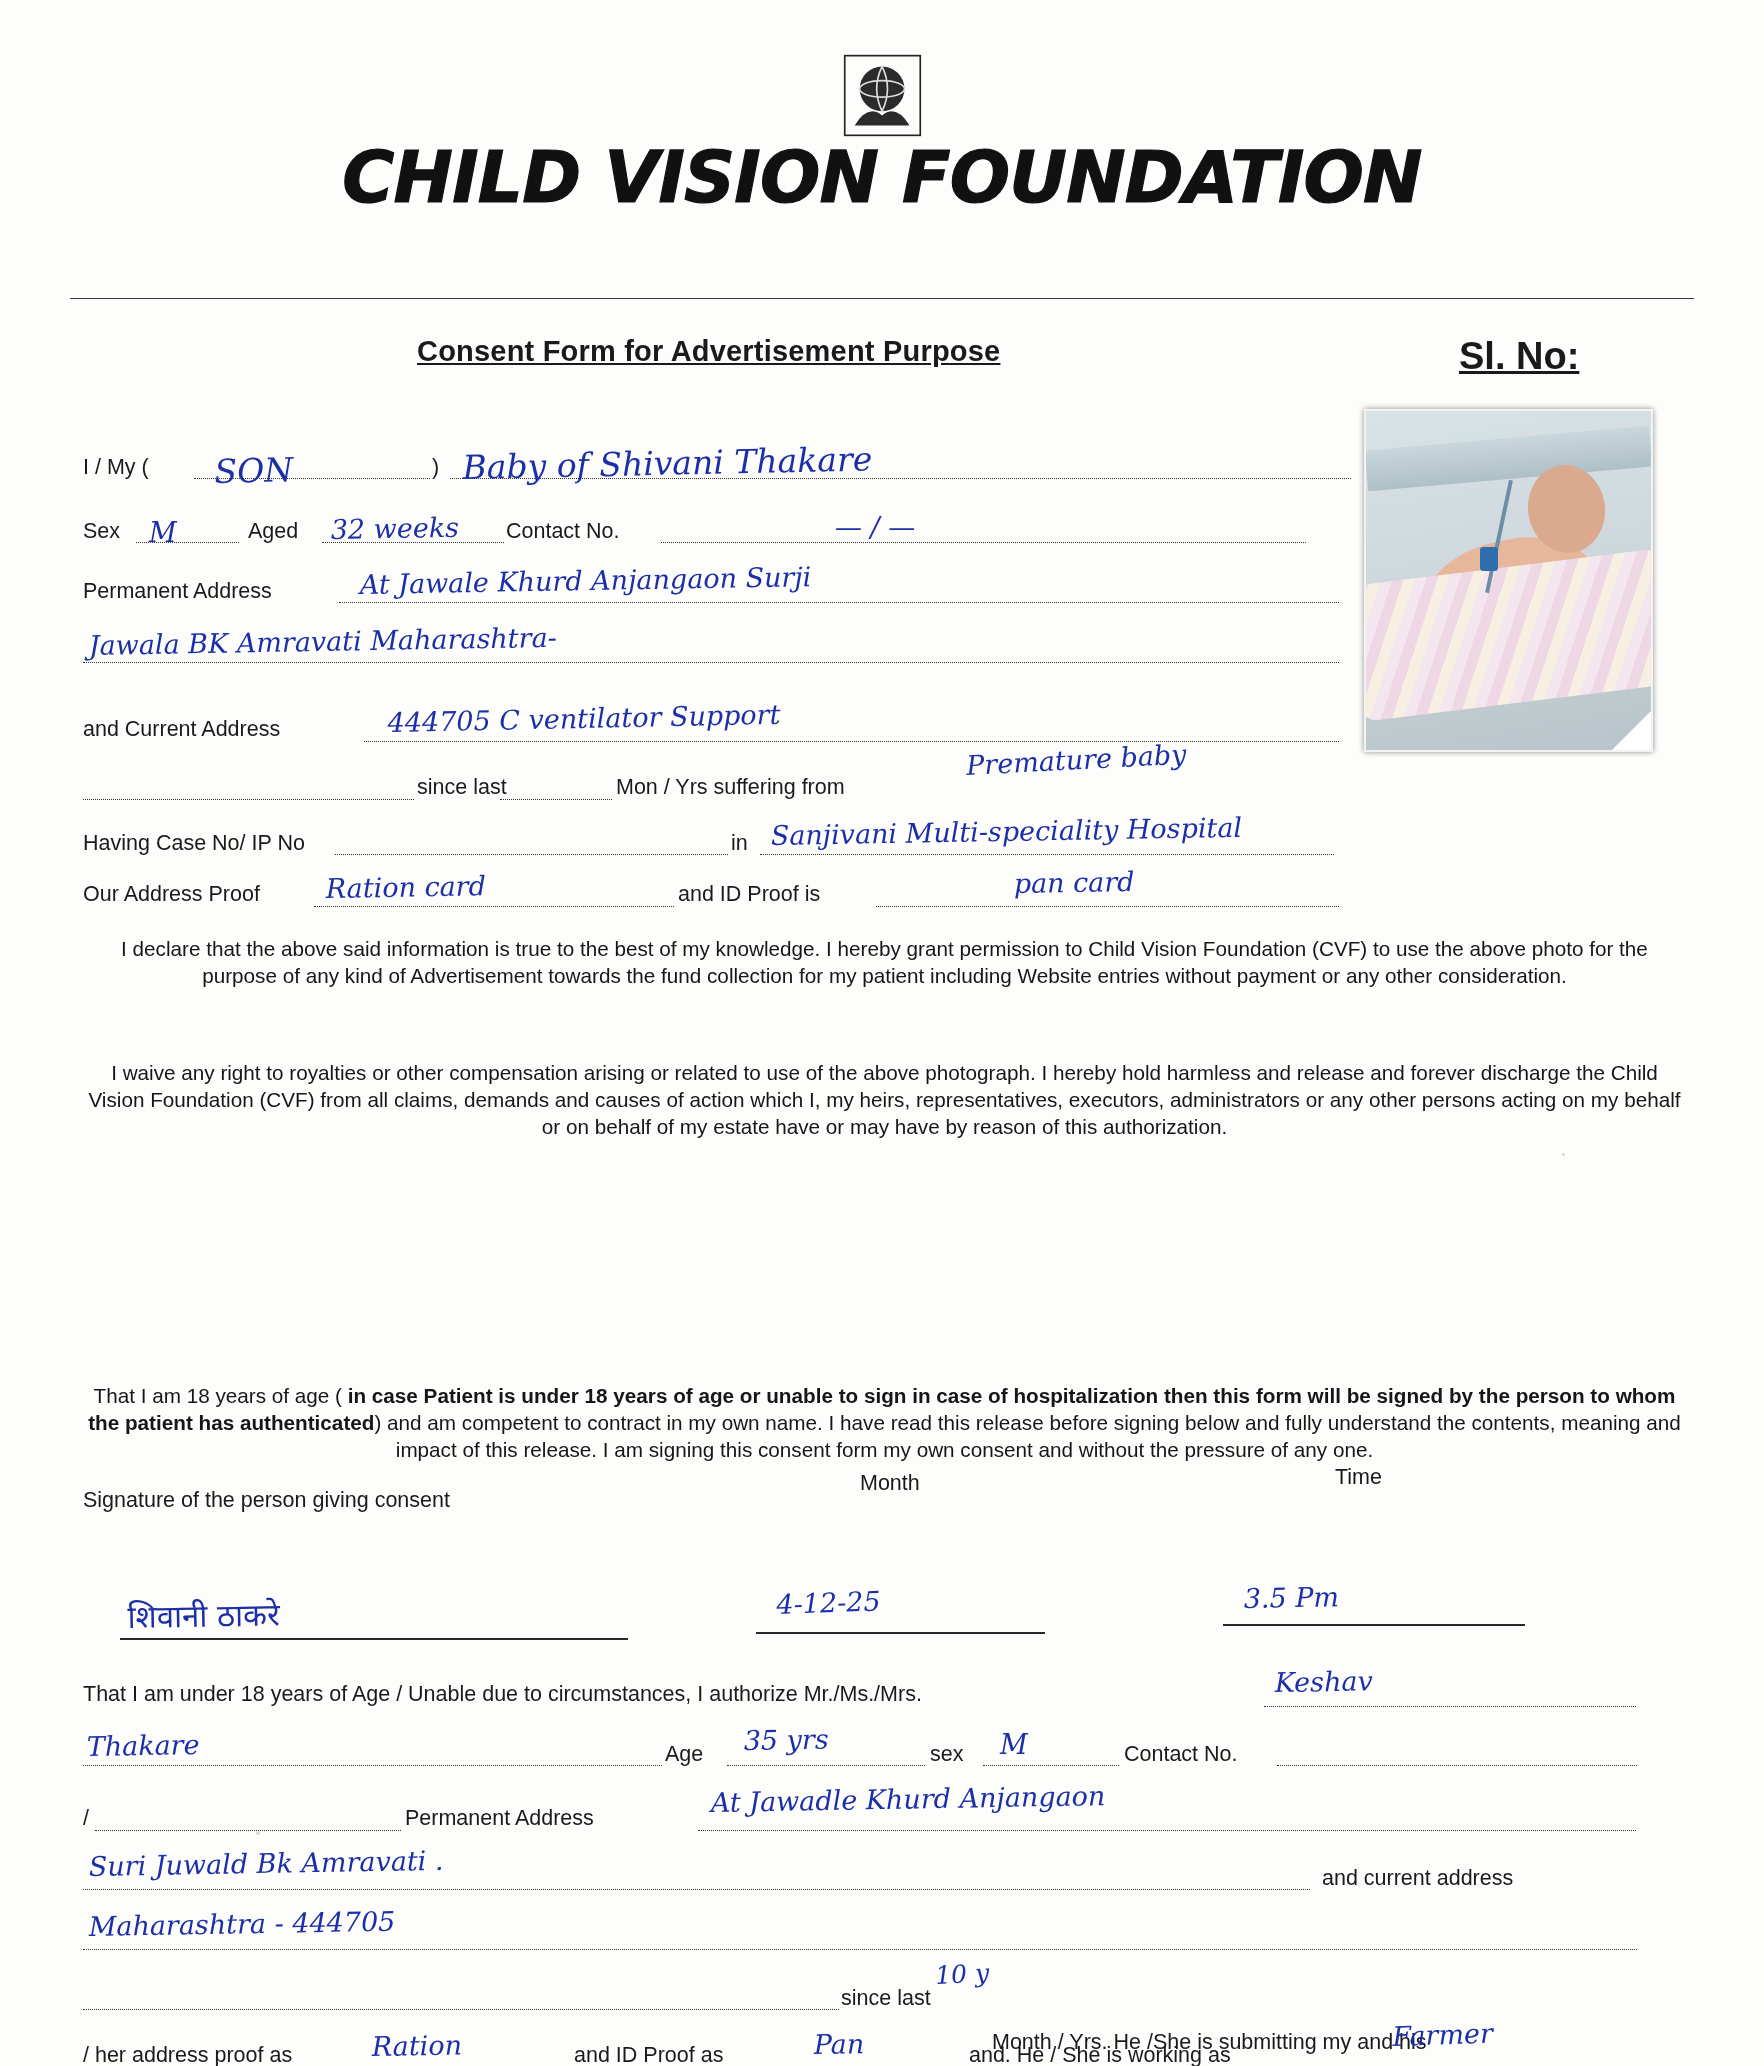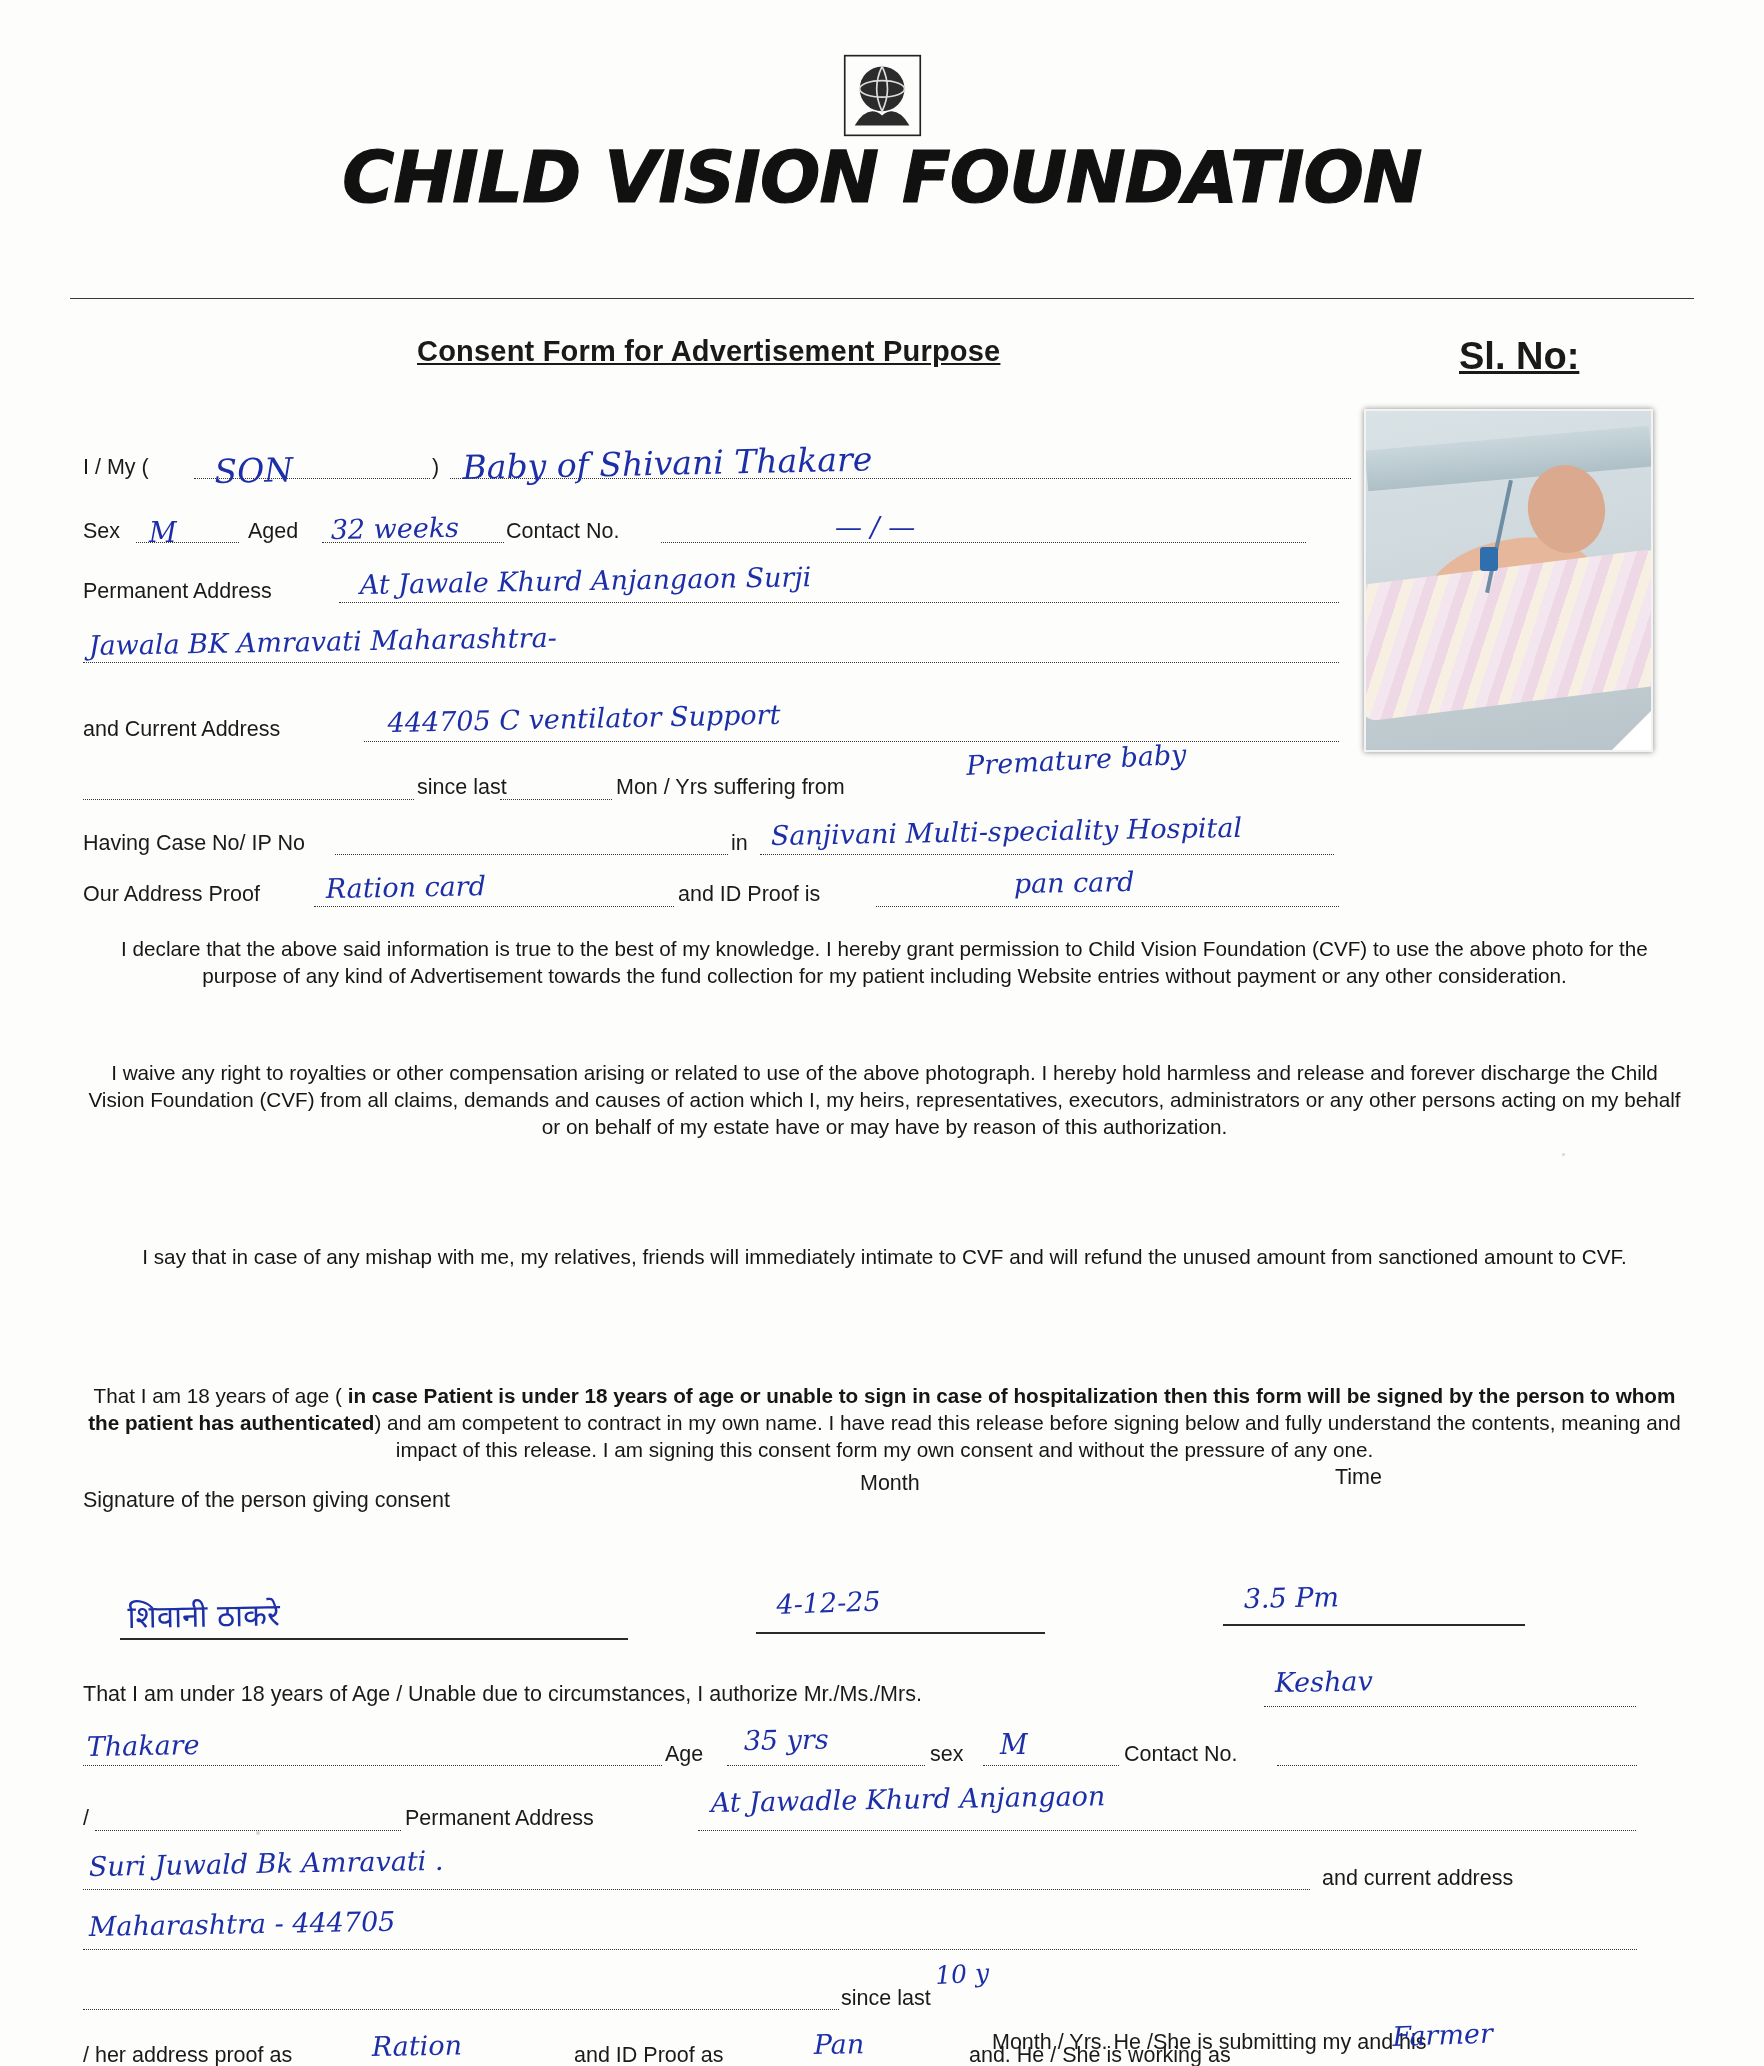--- a/index.html
+++ b/index.html
@@ -257,21 +257,20 @@
 
   <div class="ln" style="left:83px; top:882px;">Our Address Proof</div>
   <div class="fieldline" style="left:314px; top:905px; width:360px;"></div>
   <div class="ln" style="left:678px; top:882px;">and ID Proof is</div>
   <div class="fieldline" style="left:876px; top:905px; width:463px;"></div>
   <div class="hw" style="left:326px; top:873px; transform:rotate(-1deg);">Ration card</div>
   <div class="hw" style="left:1014px; top:868px; transform:rotate(-1deg);">pan card</div>
 
   <div class="para" style="left:83px; top:936px; width:1603px;">I declare that the above said information is true to the best of my knowledge. I hereby grant permission to Child Vision Foundation (CVF) to use the above photo for the purpose of any kind of Advertisement towards the fund collection for my patient including Website entries without payment or any other consideration.</div>
   <div class="para" style="left:83px; top:1060px; width:1603px;">I waive any right to royalties or other compensation arising or related to use of the above photograph. I hereby hold harmless and release and forever discharge the Child Vision Foundation (CVF) from all claims, demands and causes of action which I, my heirs, representatives, executors, administrators or any other persons acting on my behalf or on behalf of my estate have or may have by reason of this authorization.</div>
-  <div class="para" style="left:83px; top:1244px; width:1603px;">I say that in case of any mishap with me, my relatives, friends will immediately intimate to CVF and will refund the unused amount from sanctioned amount to CVF.</div>
 
   <div class="para" style="left:83px; top:1383px; width:1603px;">
     <span>That I am 18 years of age ( </span><b>in case Patient is under 18 years of age  or unable to sign  in case of hospitalization then this form will be signed by the person to whom the patient has authenticated</b><span>) and am competent to contract in my own name. I have read this release before signing below and fully understand the contents, meaning and impact of this release.  I am signing this consent form my own consent and without the pressure of any one.</span>
   </div>
 
   <div class="ln" style="left:83px; top:1488px;">Signature of the person giving consent</div>
   <div class="ln" style="left:860px; top:1471px;">Month</div>
   <div class="ln" style="left:1335px; top:1465px;">Time</div>
 
   <div class="sigline" style="left:120px; top:1638px; width:508px;"></div>

